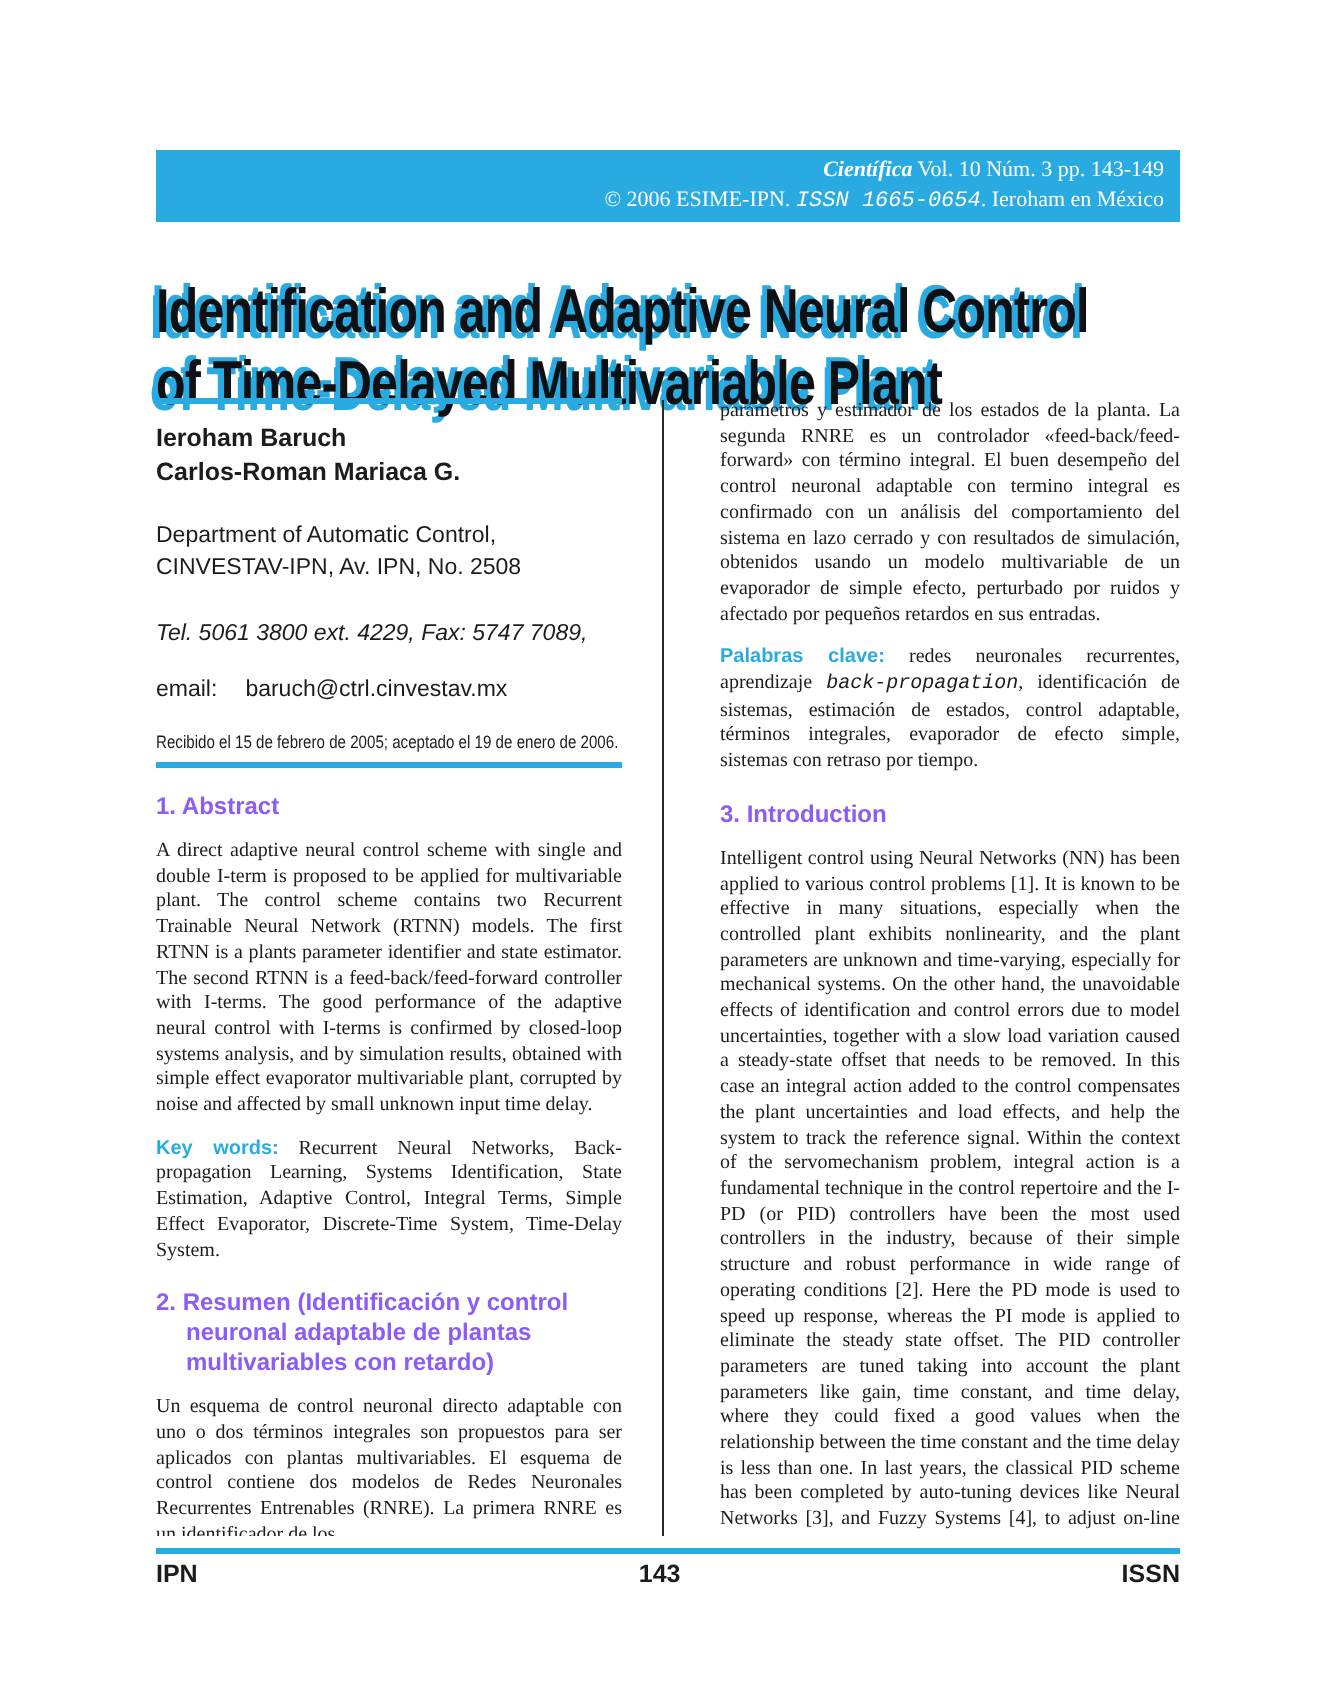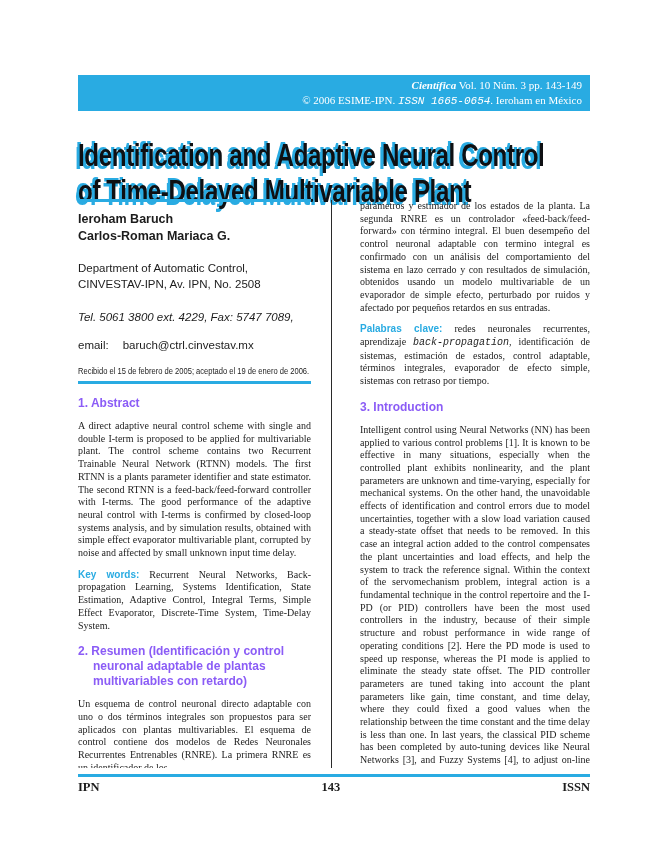--- a/index.html
+++ b/index.html
@@ -57,21 +57,21 @@
   .para { font-size:10px; line-height:12.7px; text-align:justify; margin-top:9px; }
   .para.first { margin-top:0; }
   .kw-label {
     font-family:"Liberation Sans", sans-serif; font-weight:bold; color:#29abe2; font-size:10px;
   }
   
   .footer-rule { position:absolute; left:78px; top:774px; width:512px; height:3px; background:#29abe2; }
   .footer {
     position:absolute; left:78px; top:780px; width:512px;
     display:flex; justify-content:space-between;
-    font-family:Liberation Serif, serif; font-weight:bold; font-size:12.5px;
+    font-family:Liberation Sans, sans-serif; font-weight:bold; font-size:12.5px;
   }
 </style>
 </head>
 <body>
 
 <div class="page">
 
   <div class="header-bar">
     <div><span class="bolditalic">Científica</span><span> Vol. 10 Núm. 3 pp. 143-149</span></div>
     <div><span>© 2006 ESIME-IPN. </span><span class="italic">ISSN 1665-0654</span><span>. Ieroham en México</span></div>

